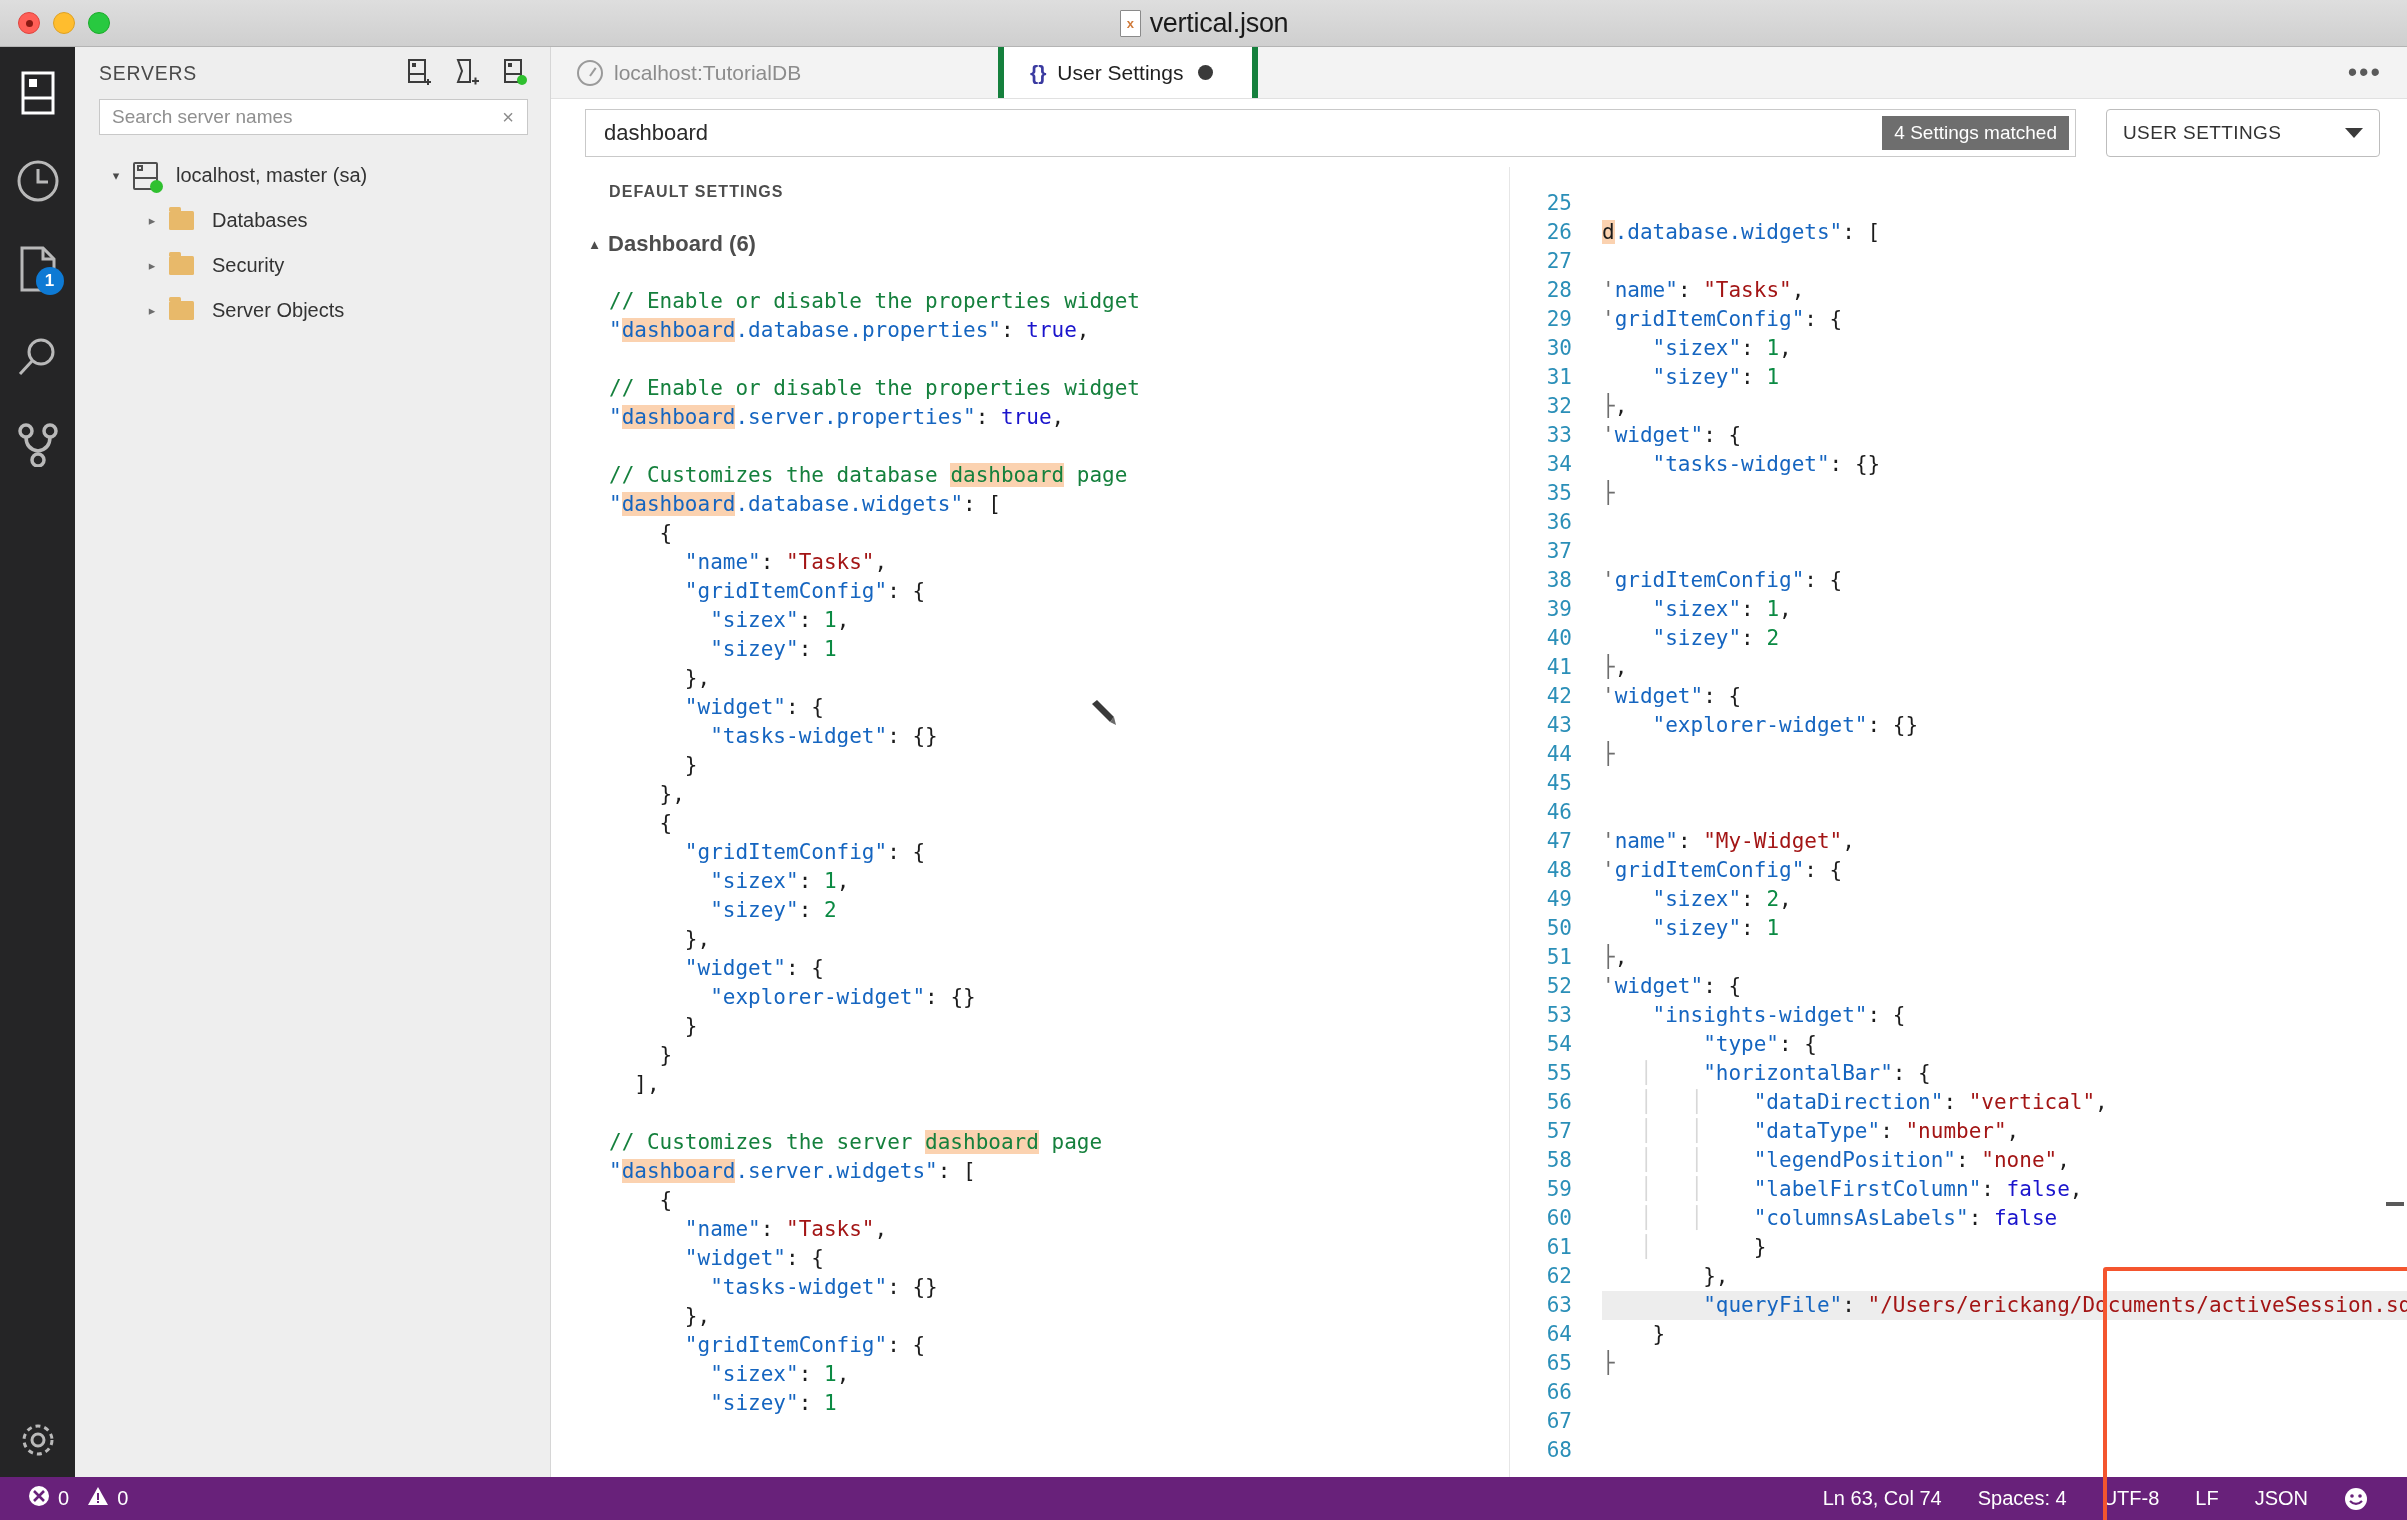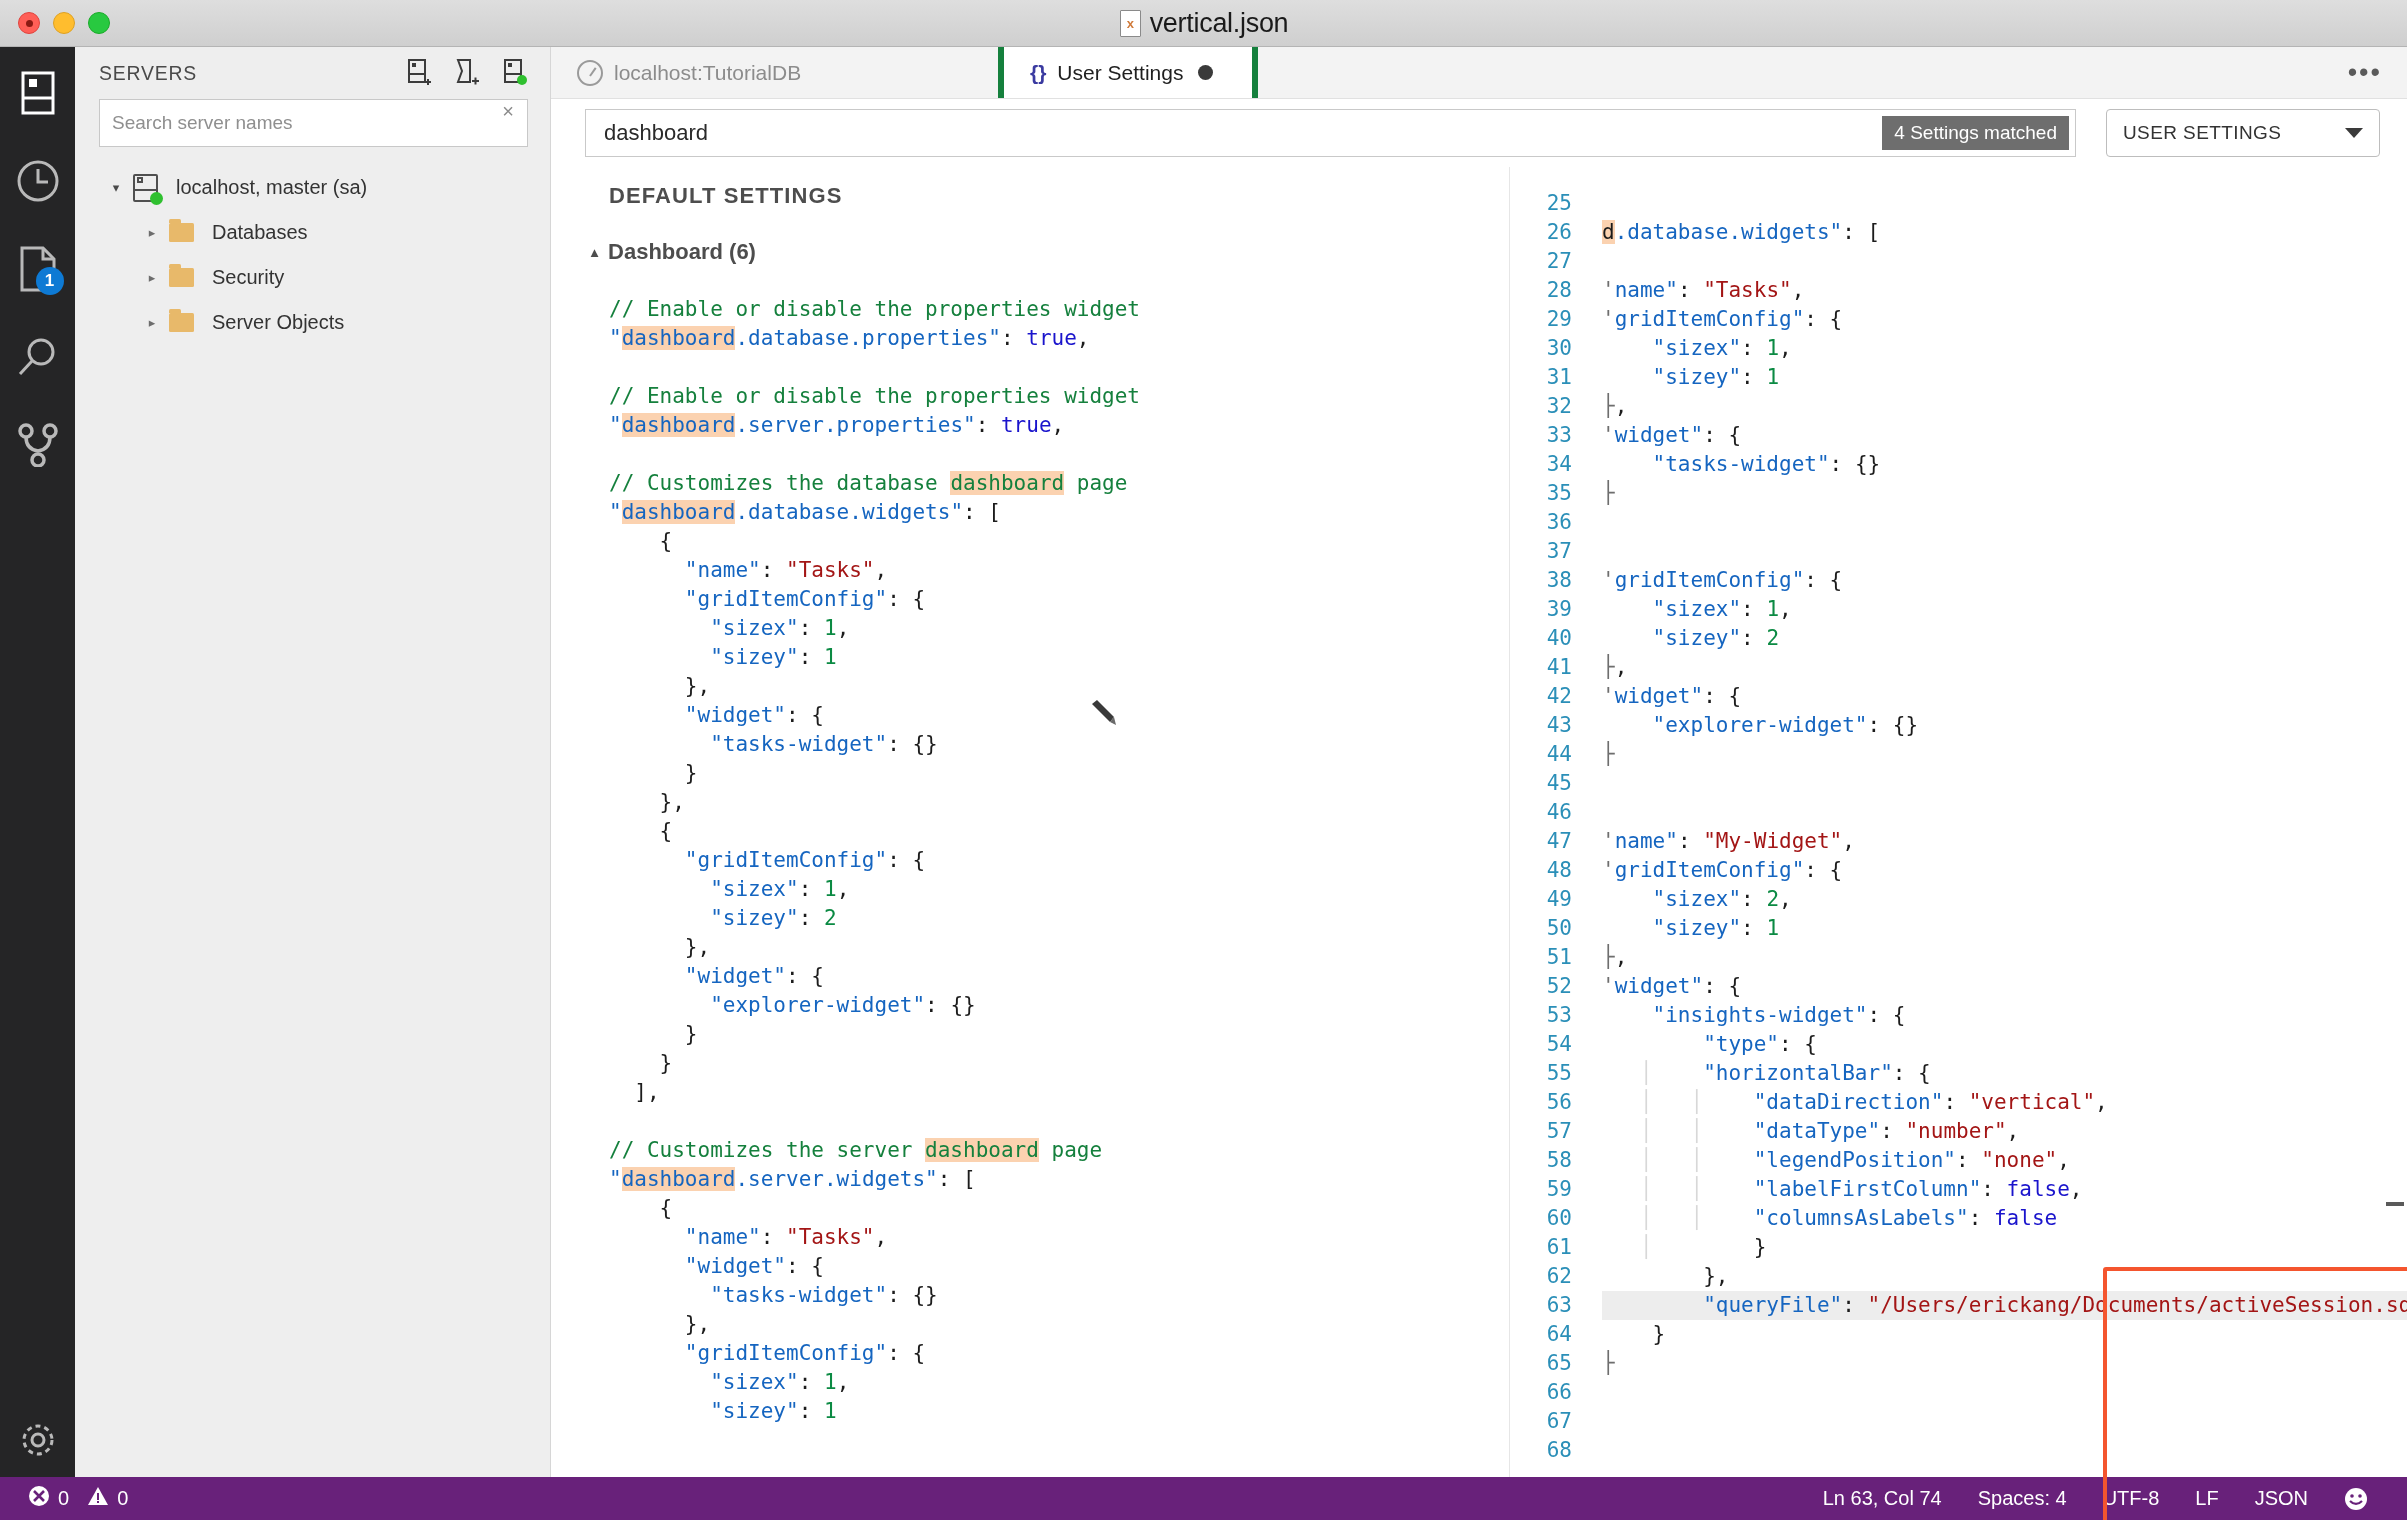--- a/index.html
+++ b/index.html
@@ -62,22 +62,22 @@
     border-right:1px solid #d6d6d6; display:flex; flex-direction:column;
   }
   .sidebar-head{
     height:52px; display:flex; align-items:center; padding:0 22px 0 24px;
   }
   .sidebar-title{ font-size:19.4px; letter-spacing:0.8px; color:#4a4a4a; flex:1; }
   .sidebar-actions{ display:flex; gap:22px; align-items:center; color:#3c3c3c;}
   .sb-act{ width:26px;height:26px;display:flex;align-items:center;justify-content:center;}
   .search-wrap{ padding:0 22px 0 24px; }
   .search-box{
-    height:48px; background:#fff; border:1px solid #c8c8c8;
-    display:flex; padding:0 10px 0 12px;
+    height:36px; background:#fff; border:1px solid #c8c8c8;
+    display:flex; align-items:center; padding:0 10px 0 12px;
   }
   .search-box input{
     flex:1; border:0; outline:0; font-size:19px; color:#3b3b3b;
     font-family:"Liberation Sans",sans-serif; background:transparent;
   }
   .search-box input::placeholder{ color:#8f8f8f; }
   .clear-x{ color:#8b8b8b; font-size:20px; cursor:pointer; padding:0 3px;}
   .tree{ padding-top:18px; font-size:20px; color:#333; }
   .tree-row{ display:flex; align-items:center; height:45px; padding-left:24px; gap:0; }
   .twisty{ width:34px; text-align:center; color:#6d6d6d; font-size:13px; flex:0 0 34px;}
@@ -141,21 +141,21 @@
   .caret{ width:0;height:0;border-left:9px solid transparent;border-right:9px solid transparent;border-top:10px solid #3a3a3a;}
 
   
   .panes{ flex:1; display:flex; min-height:0; position:relative; }
   .pane{ position:relative; overflow:hidden; }
   .pane-left{ width:940px; flex:0 0 940px; background:#fff; padding:0 0 0 0; }
   .pane-split{ width:18px; flex:0 0 18px; background:#fff; }
   .pane-right{ flex:1; background:#fff; border-left:1px solid #e6e6e6; }
 
   .default-head{
-    font-size:22px; letter-spacing:1.1px; color:#4d4d4d; font-weight:bold;
+    font-size:16px; letter-spacing:1.1px; color:#4d4d4d; font-weight:bold;
     padding:16px 0 0 58px;
   }
   .group-head{
     font-size:22px; color:#4d4d4d; font-weight:bold; padding:30px 0 0 40px;
     display:flex; align-items:center; gap:10px;
   }
   .group-twisty{ font-size:14px; color:#4d4d4d;}
 
   .code{
     font-family:"DejaVu Sans Mono","Liberation Mono",monospace;

